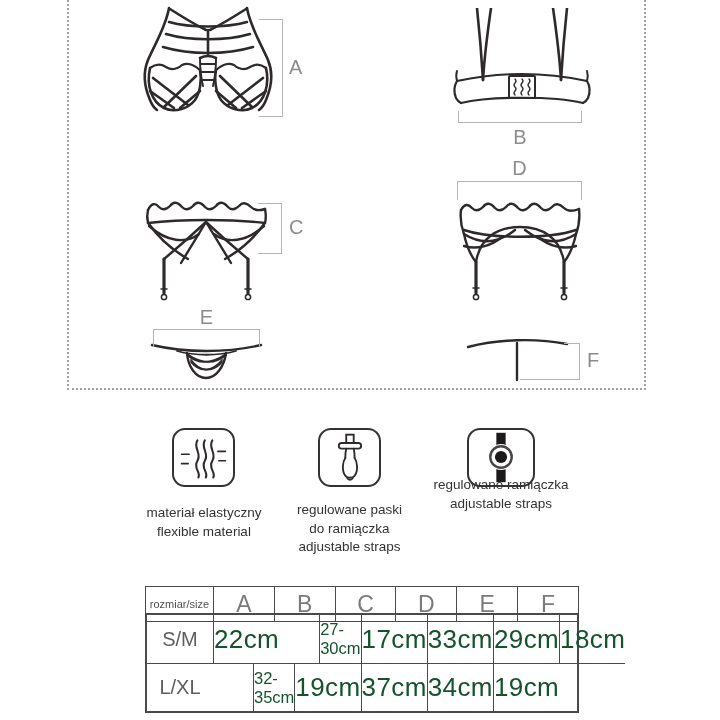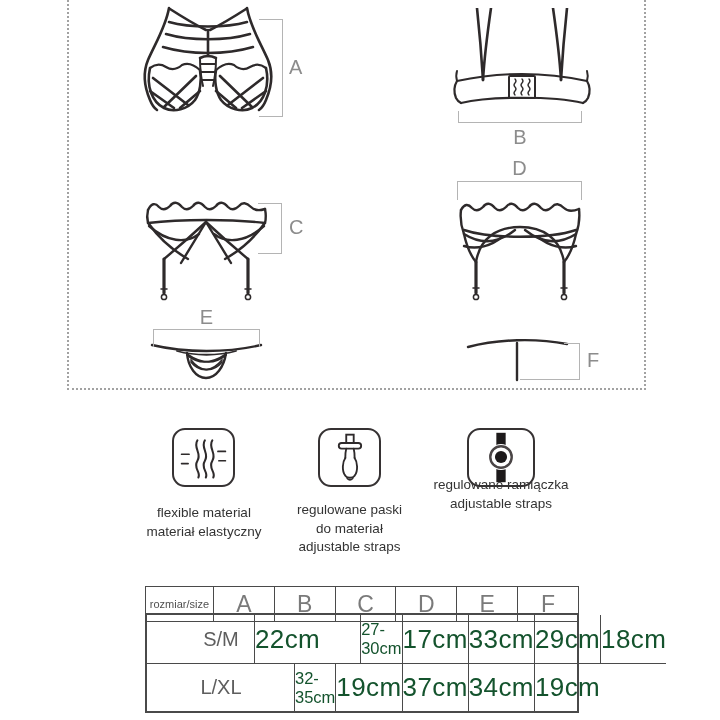--- a/index.html
+++ b/index.html
@@ -53,21 +53,21 @@
 
   
   .t-head { position:absolute; left:145px; top:586px; width:434px; height:36px;
             border:1px solid #4a4a4a; display:grid; grid-template-columns:67px repeat(6,1fr); }
   .t-head .th { display:flex; align-items:center; justify-content:center;
                 border-left:1px solid #4a4a4a; color:#7a7a7a; font-size:23px; }
   .t-head .th:first-child { border-left:none; font-size:11px; color:#4f4f4f; }
 
   .t-body { position:absolute; left:145px; top:613px; width:434px; height:100px;
             border:2px solid #4a4a4a; display:grid; grid-template-rows:1fr 1fr; }
-  .t-body .tr { display:grid; grid-template-columns:66px repeat(6,1fr);padding-left:41px; }
+  .t-body .tr { display:grid; grid-template-columns:66px repeat(6,1fr); }
   .t-body .tr + .tr { border-top:1.5px solid #4a4a4a; }
   .t-body .td { display:flex; align-items:center; justify-content:center;
                 border-left:1.5px solid #4a4a4a; font-size:26px; color:#14532d; letter-spacing:0.4px; }
   .t-body .td:first-child { border-left:none; font-size:20px; color:#5e5e5e; letter-spacing:0; }
   .t-body .td.range { font-size:16.5px; letter-spacing:0;margin-left:40px; }
 </style>
 </head>
 <body>
 
 <div class="stage">
@@ -217,26 +217,26 @@
   <div id="icon3" class="icon-box">
     <svg viewBox="0 0 68 59">
       <rect x="29" y="3" width="10" height="53" fill="#1d1a1b"></rect>
       <circle cx="34" cy="29" r="14" fill="#ffffff"></circle>
       <circle cx="34" cy="29" r="11.5" fill="none" stroke="#4a4546" stroke-width="2.6"></circle>
       <circle cx="34" cy="29" r="6.5" fill="#1d1a1b"></circle>
     </svg>
   </div>
 
   <div id="cap1" class="caption">
+    <span>materiał elastyczny</span>
     <span>flexible material</span>
-    <span>materiał elastyczny</span>
   </div>
   <div id="cap2" class="caption">
     <span>regulowane paski</span>
-    <span>do materiał</span>
+    <span>do ramiączka</span>
     <span>adjustable straps</span>
   </div>
   <div id="cap3" class="caption">
     <span>regulowane ramiączka</span>
     <span>adjustable straps</span>
   </div>
 
   <div class="t-head">
     <div class="th">rozmiar/size</div>
     <div class="th">A</div>

